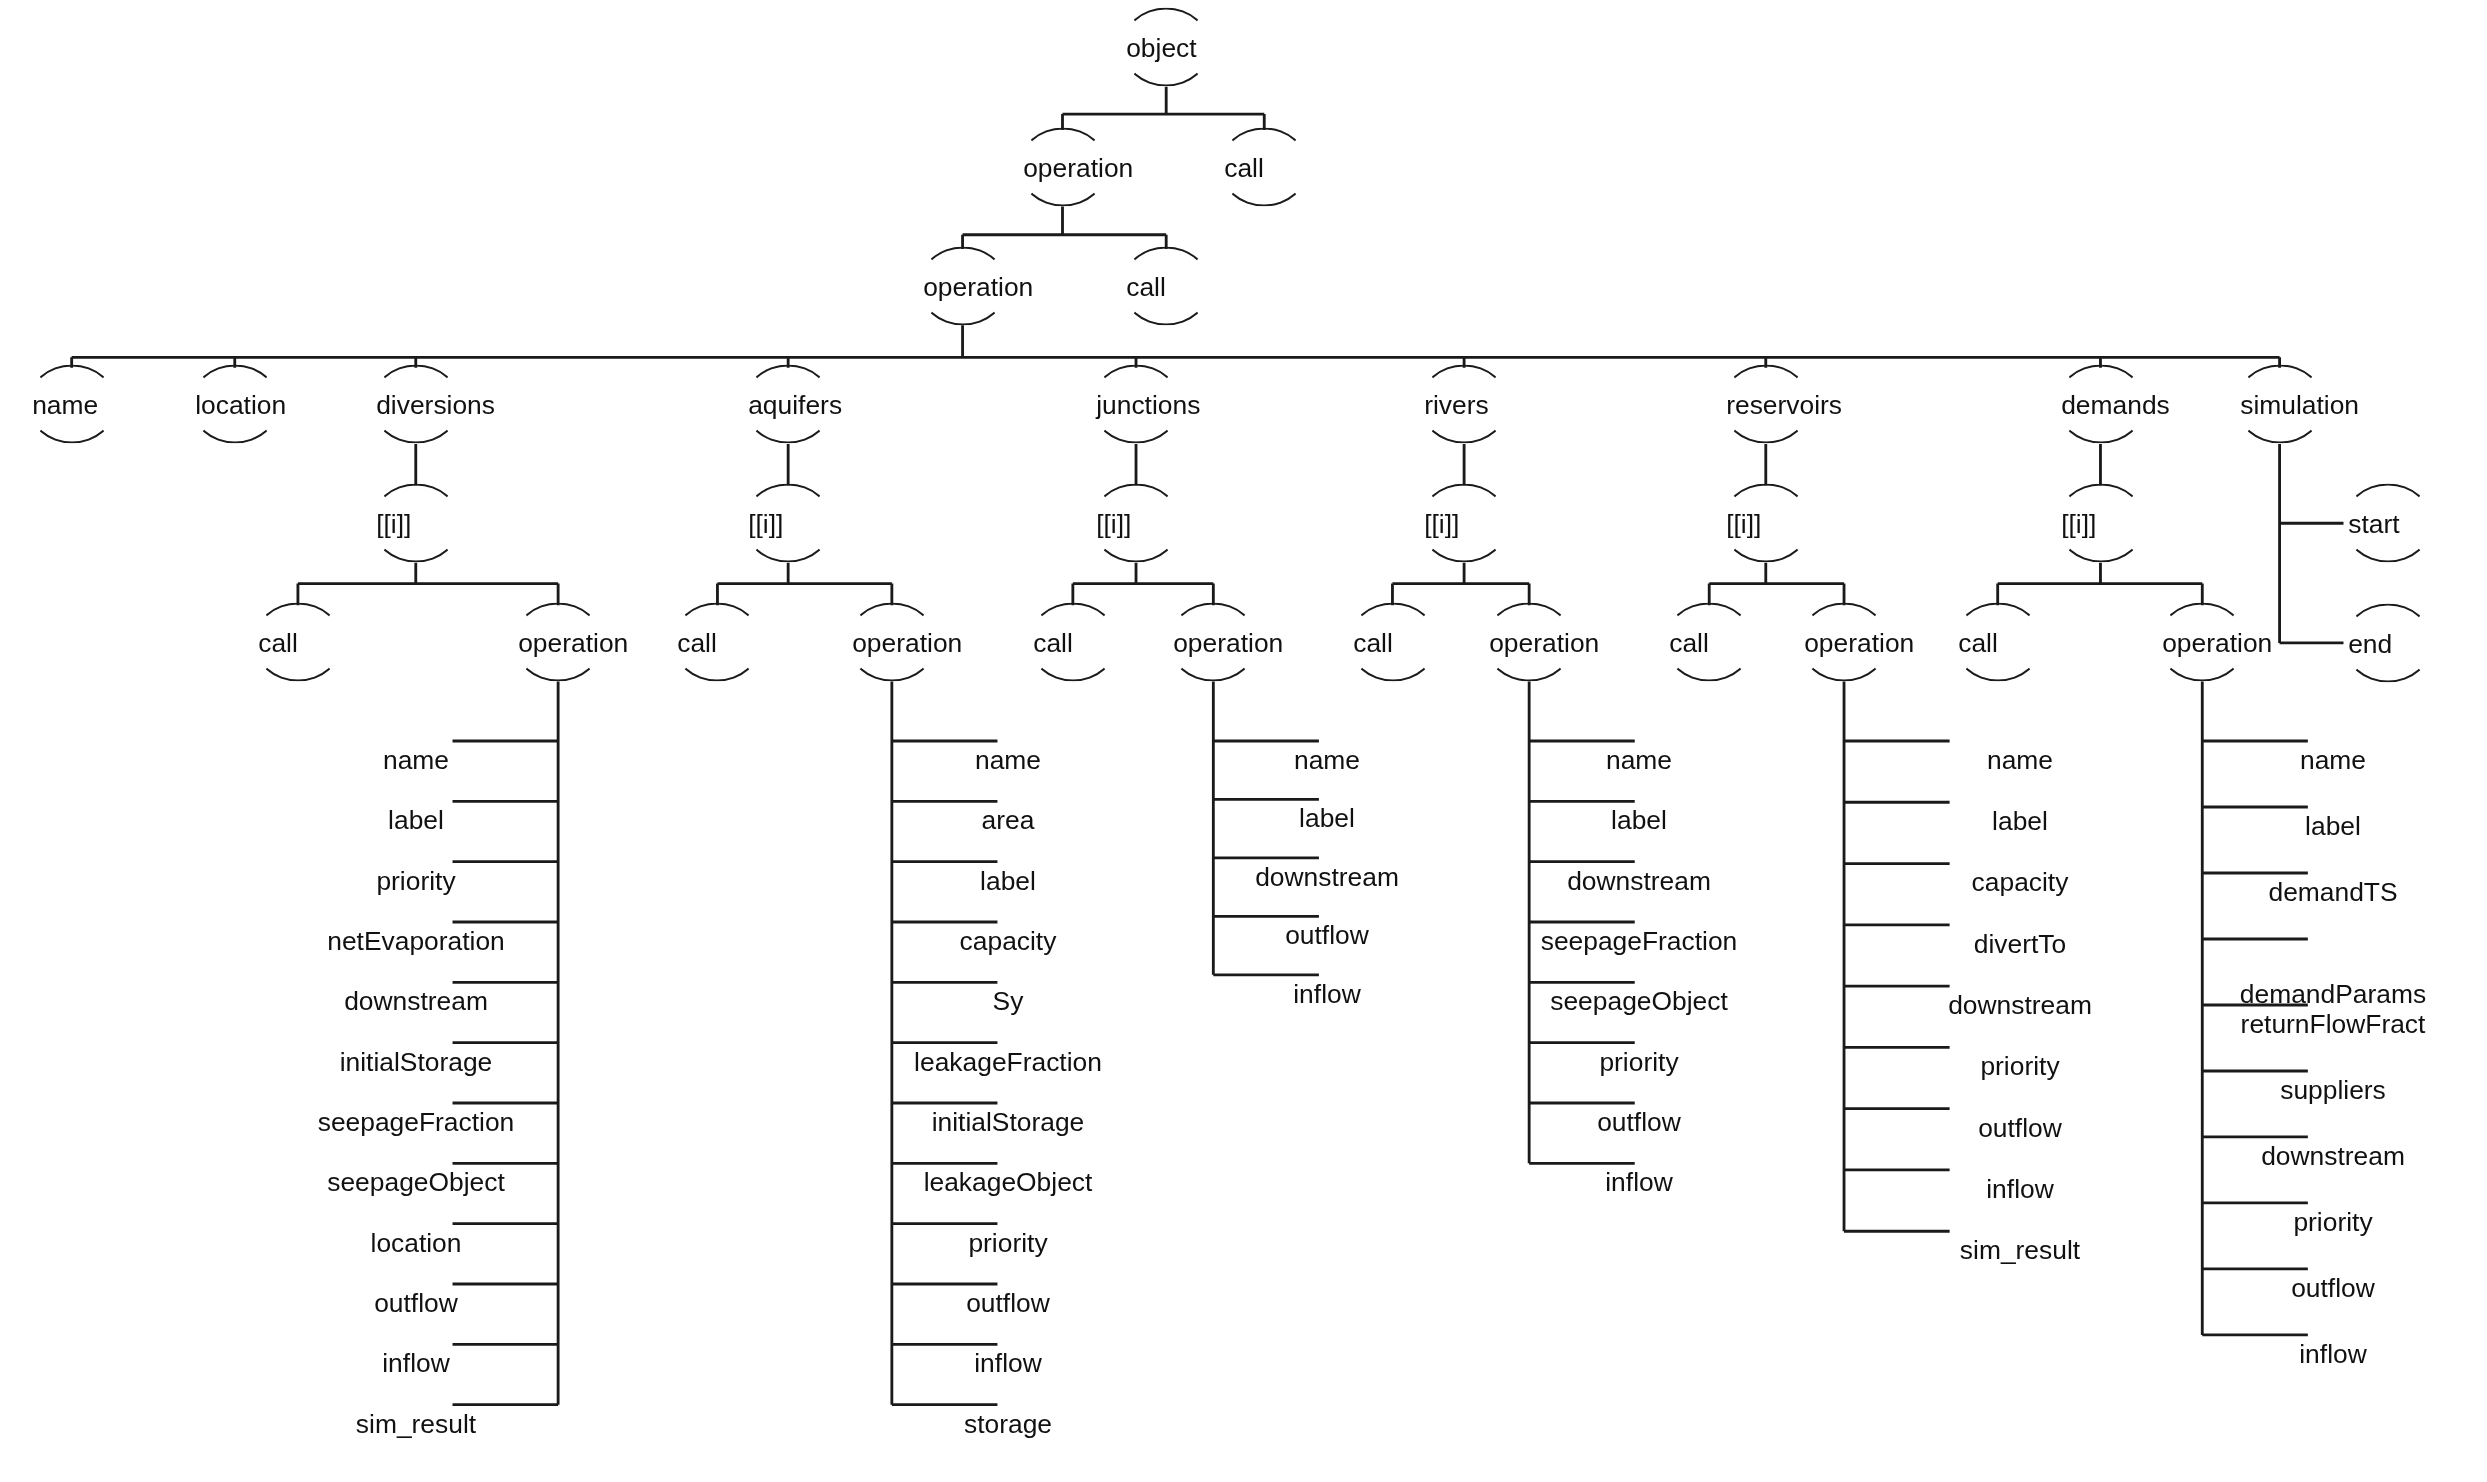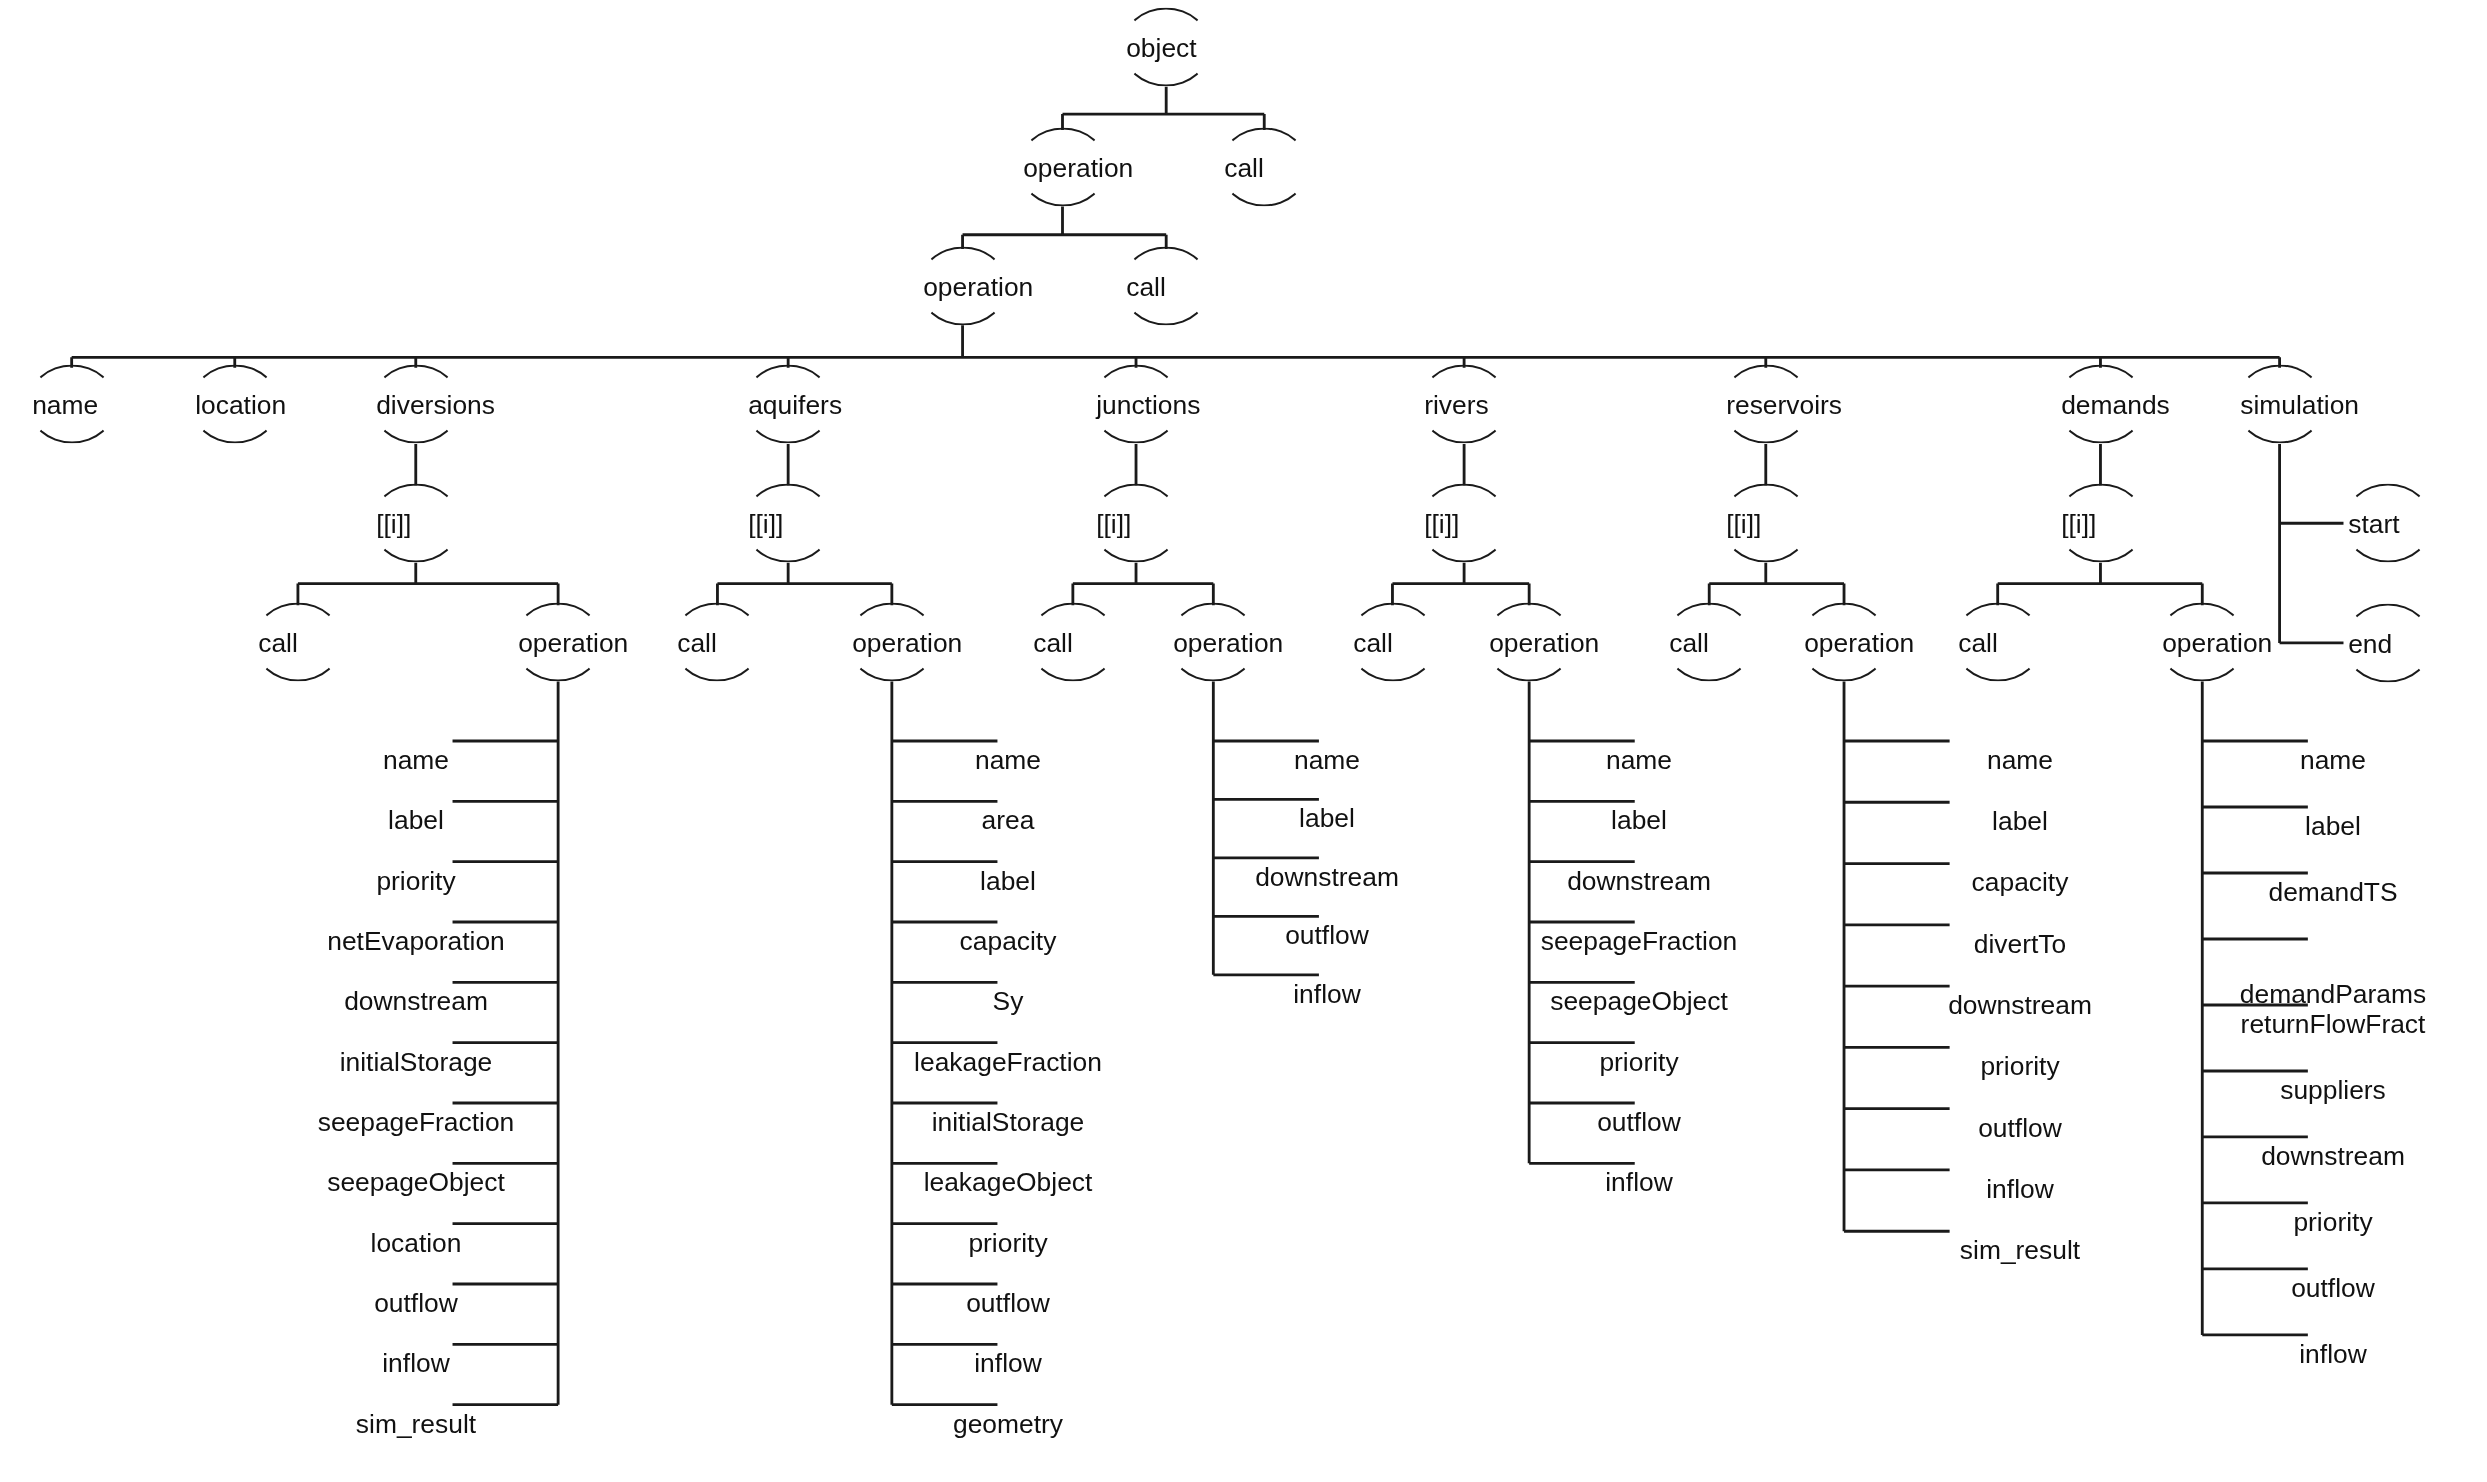--- a/index.html
+++ b/index.html
@@ -307,21 +307,21 @@
     <div class="attr-label" style="left: 1008px; top: 820px;">area</div>
     <div class="attr-label" style="left: 1008px; top: 881px;">label</div>
     <div class="attr-label" style="left: 1008px; top: 941px;">capacity</div>
     <div class="attr-label" style="left: 1008px; top: 1001px;">Sy</div>
     <div class="attr-label" style="left: 1008px; top: 1062px;">leakageFraction</div>
     <div class="attr-label" style="left: 1008px; top: 1122px;">initialStorage</div>
     <div class="attr-label" style="left: 1008px; top: 1182px;">leakageObject</div>
     <div class="attr-label" style="left: 1008px; top: 1243px;">priority</div>
     <div class="attr-label" style="left: 1008px; top: 1303px;">outflow</div>
     <div class="attr-label" style="left: 1008px; top: 1363px;">inflow</div>
-    <div class="attr-label" style="left: 1008px; top: 1424px;">geometry</div>
+    <div class="attr-label" style="left: 1008px; top: 1424px;">storage</div>
     <div class="attr-label" style="left: 1327px; top: 760px;">name</div>
     <div class="attr-label" style="left: 1327px; top: 818px;">label</div>
     <div class="attr-label" style="left: 1327px; top: 877px;">downstream</div>
     <div class="attr-label" style="left: 1327px; top: 935px;">outflow</div>
     <div class="attr-label" style="left: 1327px; top: 994px;">inflow</div>
     <div class="attr-label" style="left: 1639px; top: 760px;">name</div>
     <div class="attr-label" style="left: 1639px; top: 820px;">label</div>
     <div class="attr-label" style="left: 1639px; top: 881px;">downstream</div>
     <div class="attr-label" style="left: 1639px; top: 941px;">seepageFraction</div>
     <div class="attr-label" style="left: 1639px; top: 1001px;">seepageObject</div>

